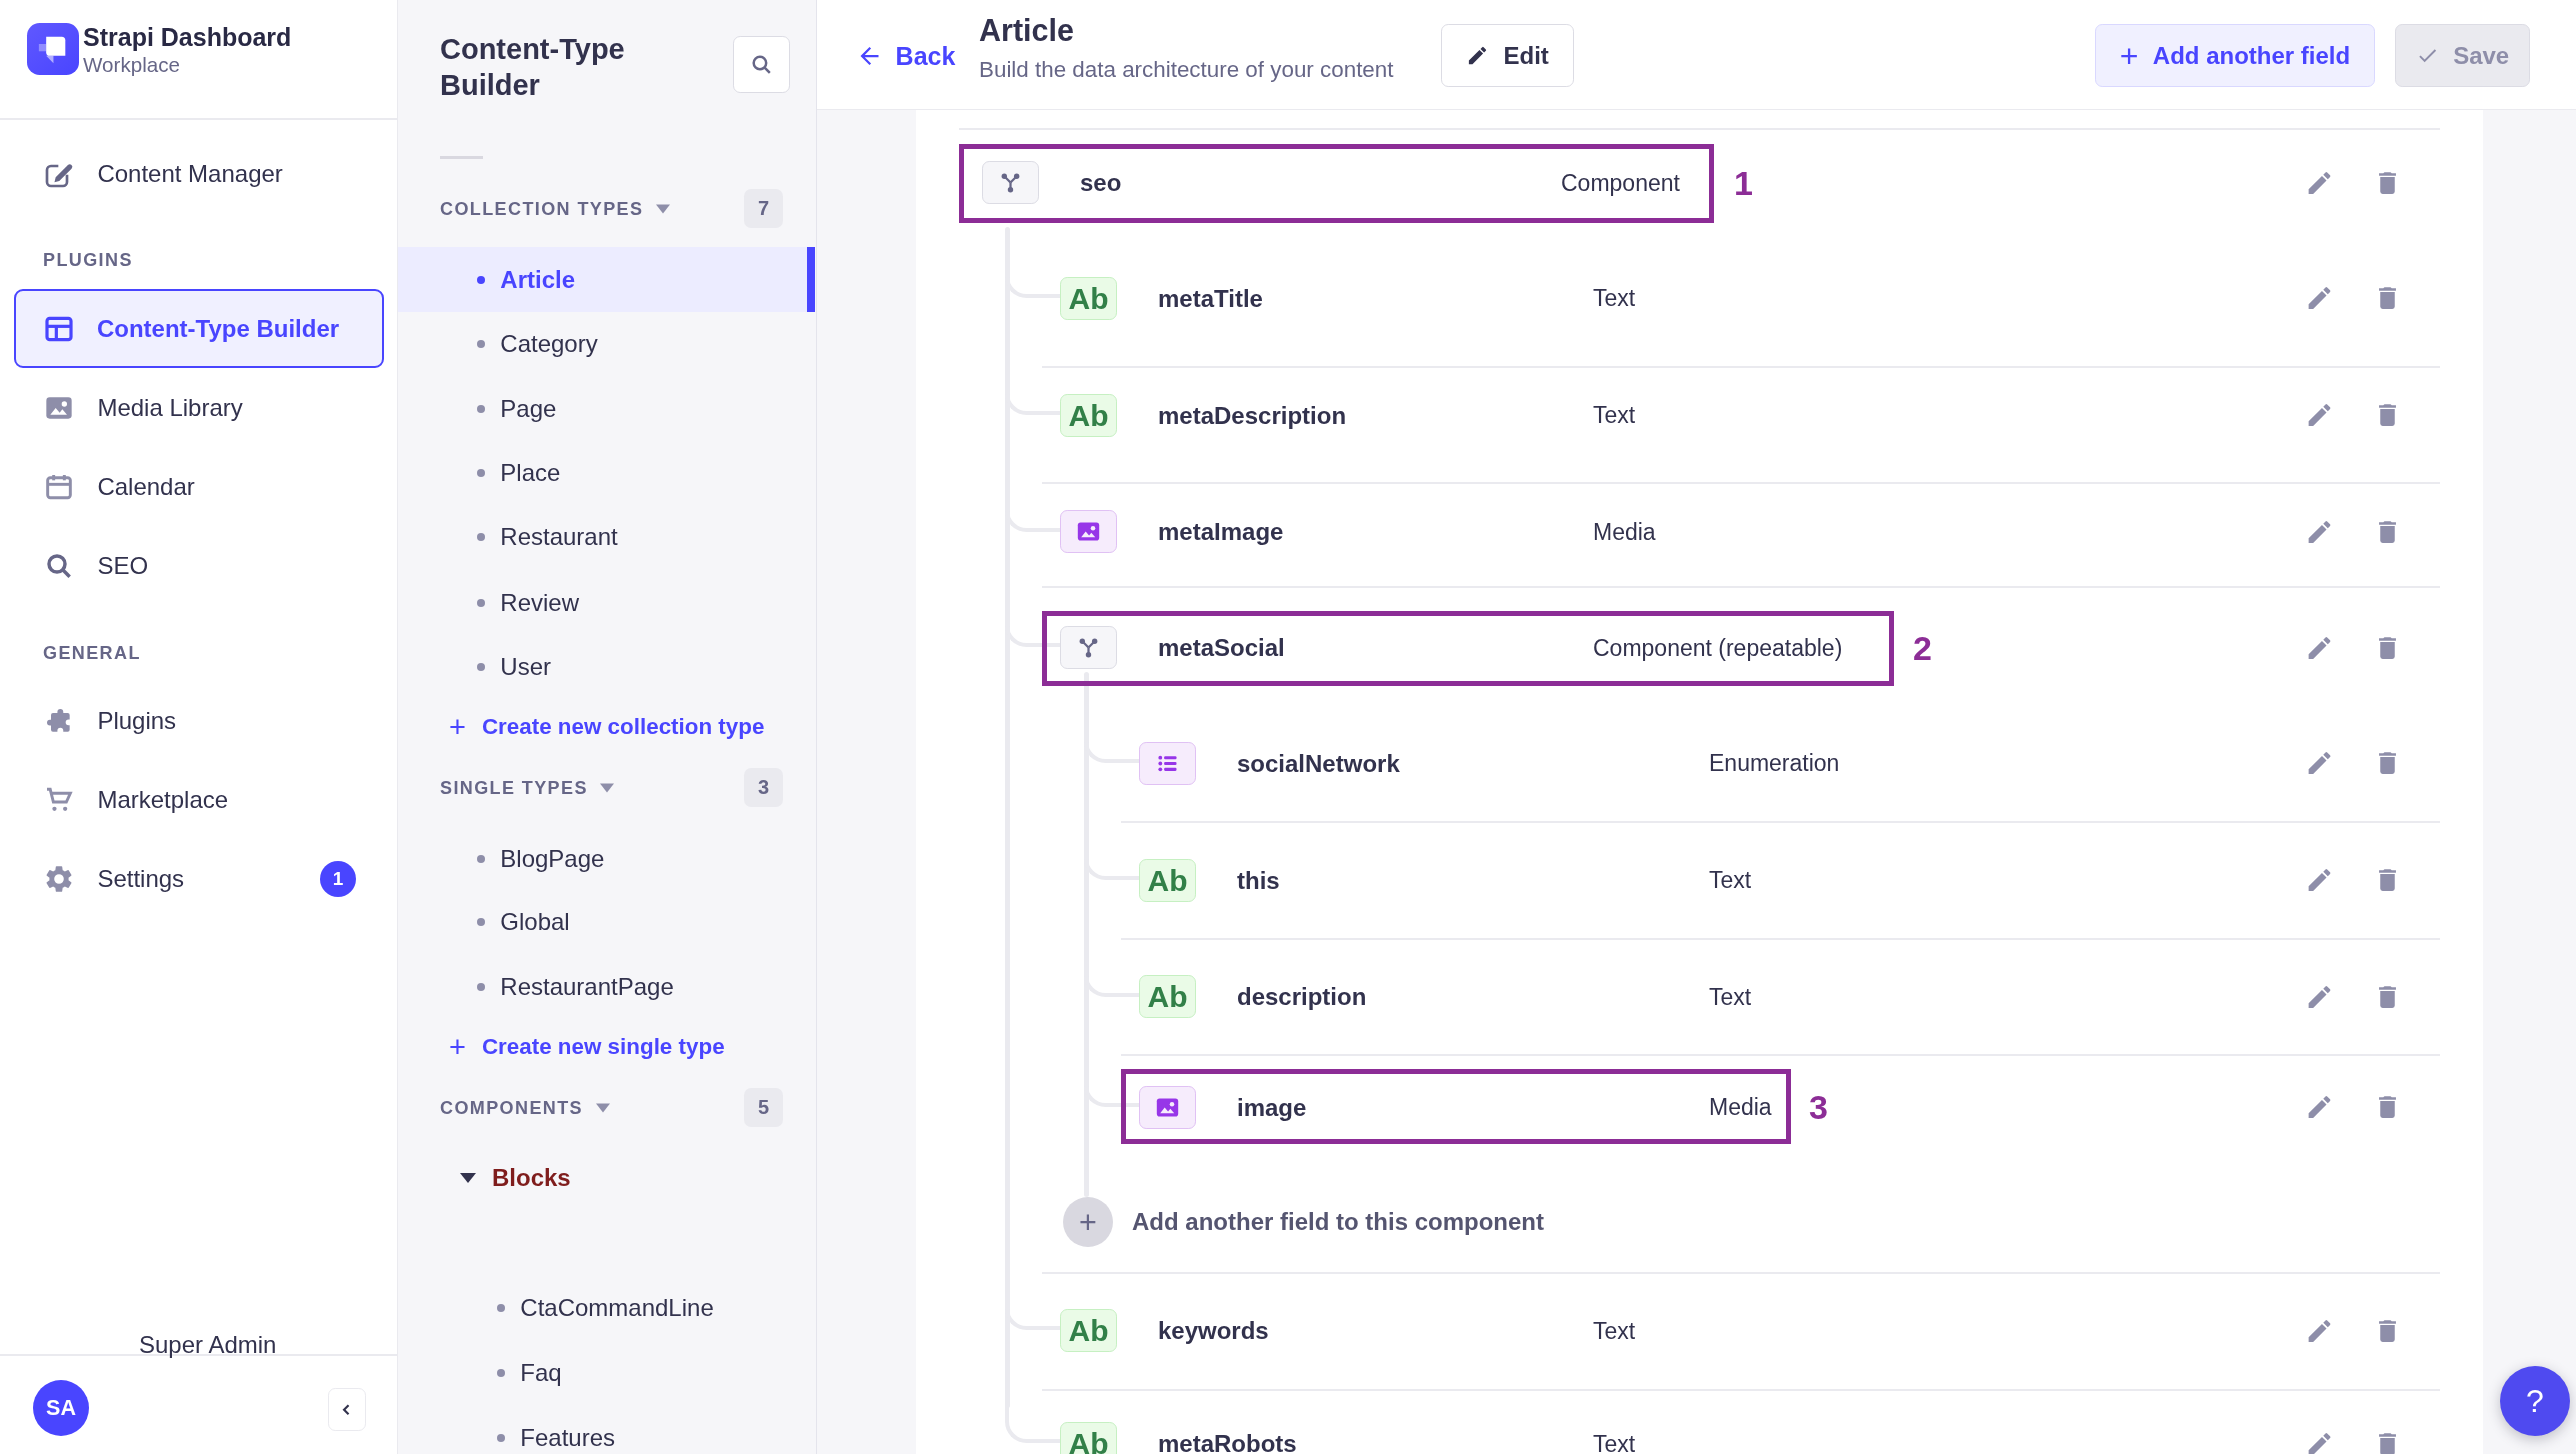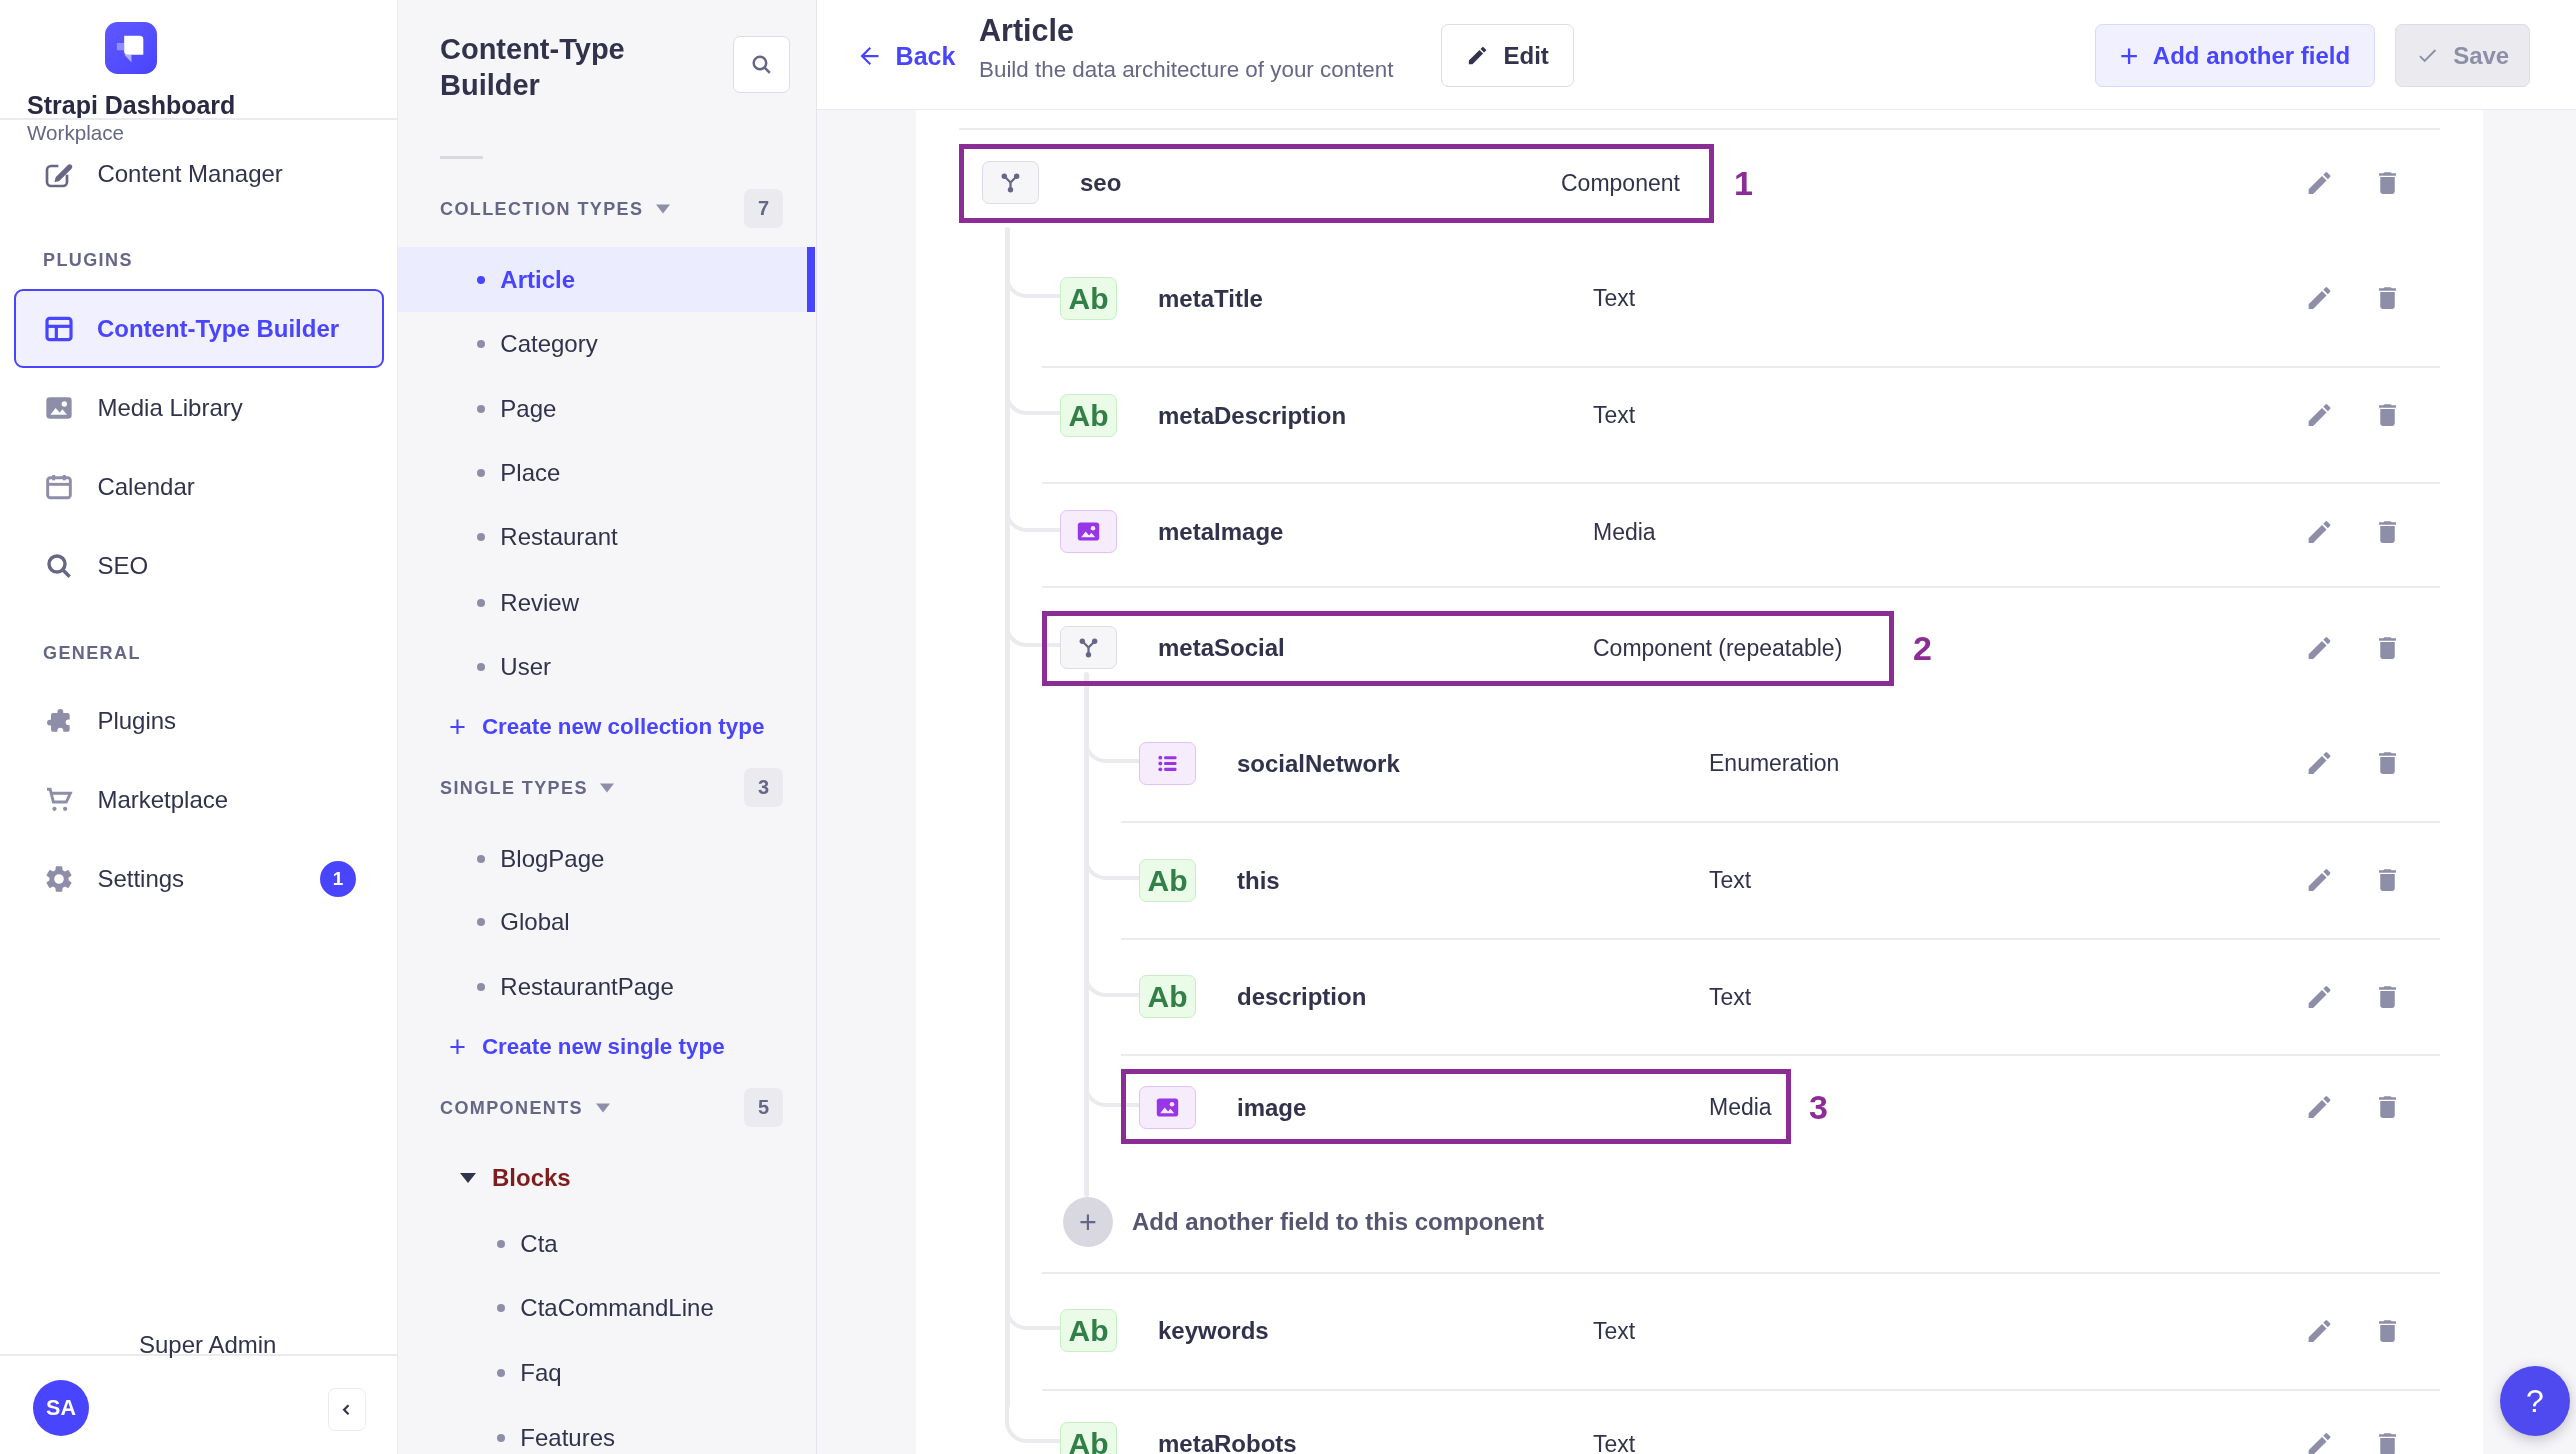--- a/index.html
+++ b/index.html
@@ -7,21 +7,21 @@
     width:2576px;height:1454px;position:relative;overflow:hidden;
     background:#f6f6f9;
     font-family:"Liberation Sans", sans-serif;
     color:#32324d;
     -webkit-font-smoothing:antialiased;
   }
   svg{display:block;}
 
   
   .sidebar{position:absolute;left:0;top:0;width:398px;height:1454px;background:#fff;border-right:1.8px solid #eaeaef;box-sizing:border-box;}
-  .logo-row{position:absolute;left:27px;top:21.5px;display:flex;align-items:center;gap:16px;flex-direction:column;}
+  .logo-row{position:absolute;left:27px;top:21.5px;display:flex;align-items:center;gap:4px;}
   .logo-badge{width:52px;height:52px;border-radius:12.6px;background:linear-gradient(140deg,#6058ff,#4945ff);display:flex;align-items:center;justify-content:center;}
   .app-name{font-size:25px;font-weight:700;color:#292944;line-height:30.5px;}
   .app-sub{font-size:20.6px;color:#666687;line-height:25px;}
   .side-div{position:absolute;left:0;width:398px;height:1.8px;background:#eaeaef;}
   .nav{position:absolute;left:0;width:396px;height:65px;display:flex;align-items:center;padding-left:43px;gap:22.4px;box-sizing:border-box;cursor:pointer;}
   .nav .lbl{font-size:24px;font-weight:500;color:#32324d;}
   .sect{position:absolute;left:43px;transform:translateY(-50%);font-size:18px;font-weight:700;color:#666687;letter-spacing:1.4px;}
   .ctb-active{position:absolute;left:13.5px;top:289px;width:370px;height:79px;border:2.7px solid #4945ff;background:#f0f0ff;border-radius:9px;box-sizing:border-box;display:flex;align-items:center;gap:22.4px;padding-left:27px;cursor:pointer;}
   .ctb-active .lbl{font-size:24px;font-weight:600;color:#4945ff;}
   .badge-circ{position:absolute;width:36px;height:36px;border-radius:50%;background:#4945ff;color:#fff;font-size:19px;font-weight:700;display:flex;align-items:center;justify-content:center;}
@@ -277,24 +277,20 @@
   <div class="phead" style="top:1108px">
     <span>COMPONENTS</span>
     <span class="tri"></span>
   </div>
   <div class="pbadge" style="top:1088px">5</div>
 
   <div class="blocks-row" style="top:1178px">
     <span class="tri-dark"></span>
     <span>Blocks</span>
   </div>
-  <div class="pitem sub" style="top:1211px">
-    <span class="dot"></span>
-    <span>Cta</span>
-  </div>
   <div class="pitem sub" style="top:1275px">
     <span class="dot"></span>
     <span>CtaCommandLine</span>
   </div>
   <div class="pitem sub" style="top:1340px">
     <span class="dot"></span>
     <span>Faq</span>
   </div>
   <div class="pitem sub" style="top:1405px">
     <span class="dot"></span>

